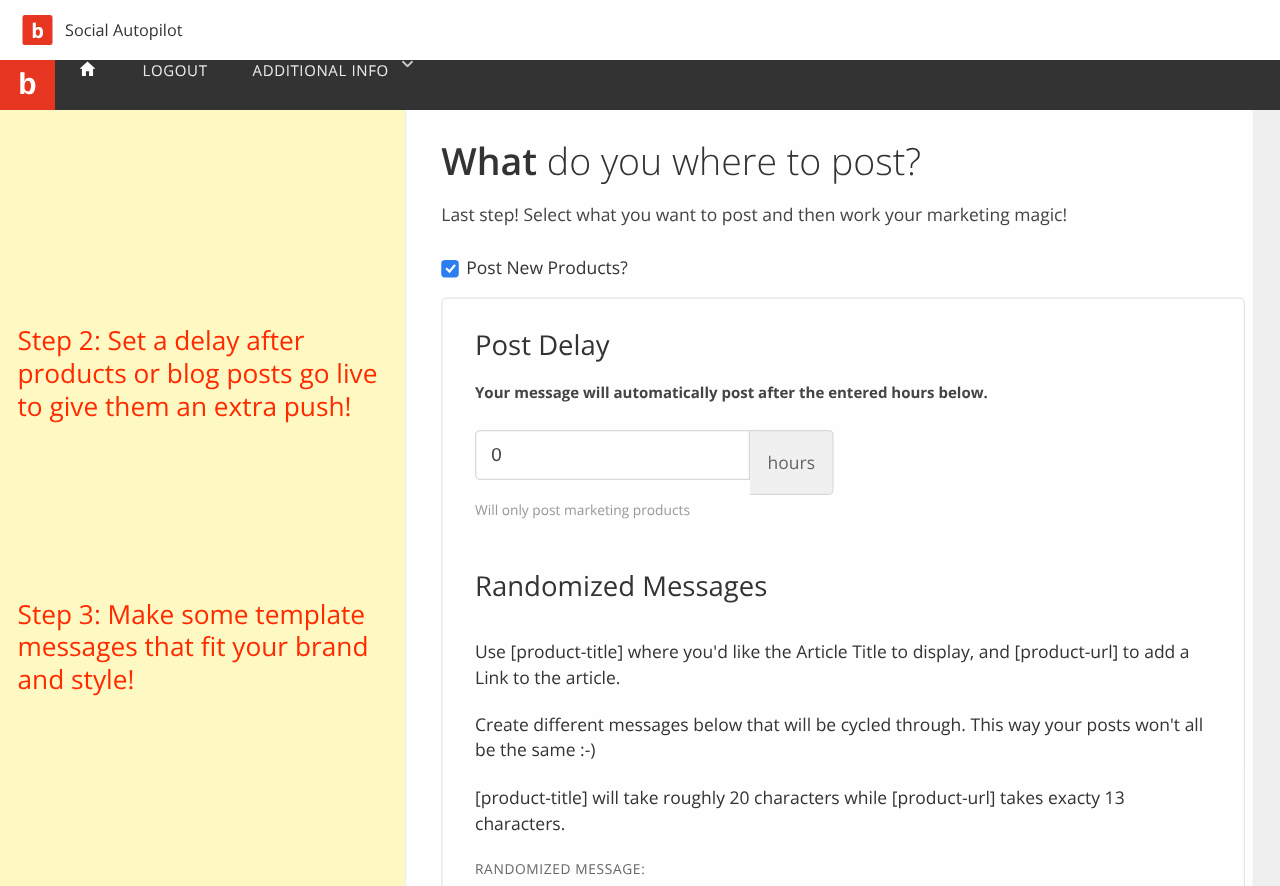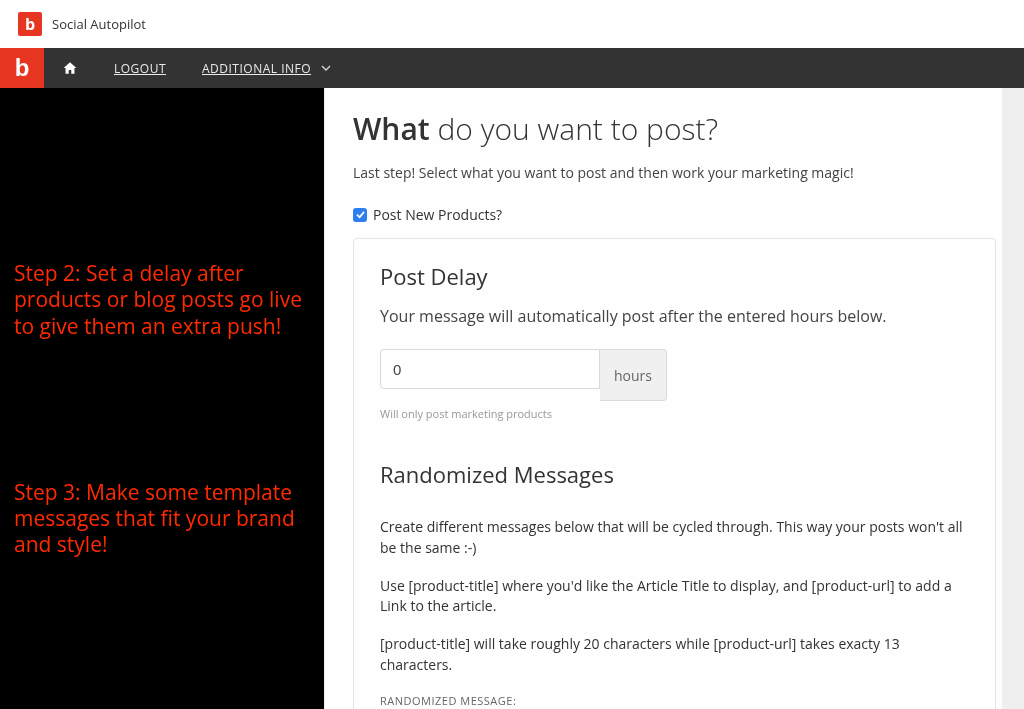--- a/index.html
+++ b/index.html
@@ -53,40 +53,39 @@
     justify-content: center;
   }
   .nav-logo-b {
     color: #fff;
     font-weight: 800;
     font-size: 24px;
     font-family: Arial, sans-serif;
   }
   .nav-item {
     display: flex;
-    align-items: center;
+    align-items: flex-start;
     color: #eaeaea;
     font-size: 12px;
     letter-spacing: 0.5px;
     padding: 0 18px;
     cursor: pointer;
-    text-decoration: underline;
   }
   .nav-item.home svg { fill: #fff; }
   .nav-chevron { margin-left: 10px; }
   
   .body-wrap {
     display: flex;
     height: calc(709px - 48px - 40px);
     background: #fff;
   }
   .sidebar {
     width: 324px;
     padding: 24px 20px 0 14px;
-    background: #000000;
+    background: #fef9c3;
   }
   .annotation {
     color: #ff2a00;
     font-size: 21px;
     line-height: 1.25;
     margin-bottom: 140px;
     font-weight: 400;
   }
   .annotation.first { margin-top: 148px; }
   .main {
@@ -131,23 +130,24 @@
     border-radius: 4px;
     padding: 22px 26px 28px 26px;
   }
   .panel h2 {
     font-size: 22px;
     font-weight: 400;
     color: #333;
     margin-bottom: 14px;
   }
   .panel-sub {
-    font-size: 16px;
+    font-size: 12px;
     color: #444;
     margin-bottom: 22px;
+    font-weight: bold;
   }
   .input-row {
     display: flex;
     align-items: stretch;
   }
   .input-row input {
     width: 220px;
     height: 40px;
     border: 1px solid #d9d9d9;
     border-radius: 4px 0 0 4px;
@@ -229,21 +229,21 @@
 </div>
 
 <div class="body-wrap">
   <div class="sidebar">
     <div class="annotation first">Step 2: Set a delay after products or blog posts go live to give them an extra push!</div>
     <div class="annotation">Step 3: Make some template messages that fit your brand and style!</div>
   </div>
 
   <div class="main">
     <h1 class="page-title">
-      <span class="bold">What</span><span> do you want to post?</span>
+      <span class="bold">What</span><span> do you where to post?</span>
     </h1>
     <div class="subtitle">
       <span>Last step! Select what you want to post and then work your marketing magic!</span><br>
     </div>
 
     <div class="checkbox-row">
       <div class="checkbox-box">
         <svg width="9" height="8" viewBox="0 0 10 9">
             <path d="M1 4 L4 7 L9 1" stroke="#fff" stroke-width="2" fill="none"></path>
           </svg>
@@ -256,22 +256,22 @@
       <div class="panel-sub">Your message will automatically post after the entered hours below.</div>
       <div class="input-row">
         <input type="text" value="0" style="">
         <div class="input-addon">hours</div>
       </div>
       <div class="hint">Will only post marketing products</div>
 
       <div class="section2">
         <h2>Randomized Messages</h2>
         <div style="height:14px"></div>
+        <div class="para">Use [product-title] where you'd like the Article Title to display, and [product-url] to add a Link to the article.</div>
         <div class="para">Create different messages below that will be cycled through. This way your posts won't all be the same :-)</div>
-        <div class="para">Use [product-title] where you'd like the Article Title to display, and [product-url] to add a Link to the article.</div>
         <div class="para">[product-title] will take roughly 20 characters while [product-url] takes exacty 13 characters.</div>
         <div class="field-label">RANDOMIZED MESSAGE:</div>
 
       </div>
     </div>
   </div>
 </div>
 
 <div class="right-edge"></div>
 

